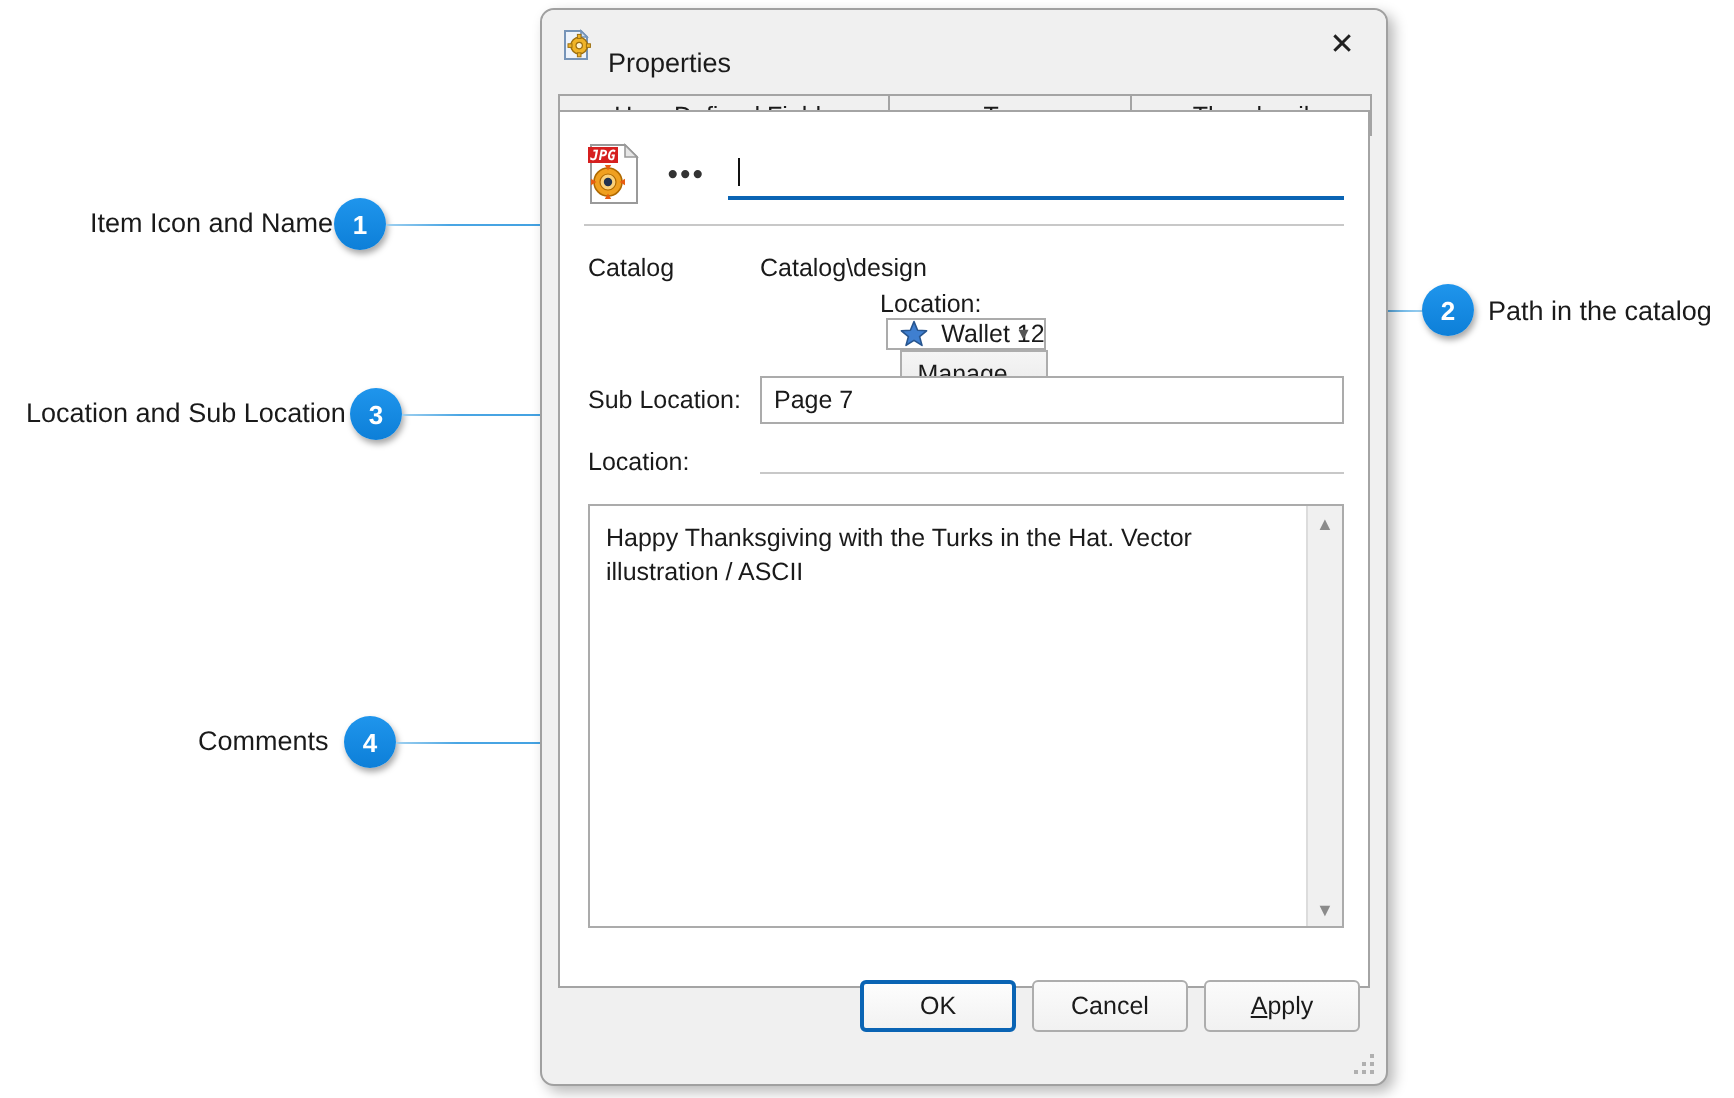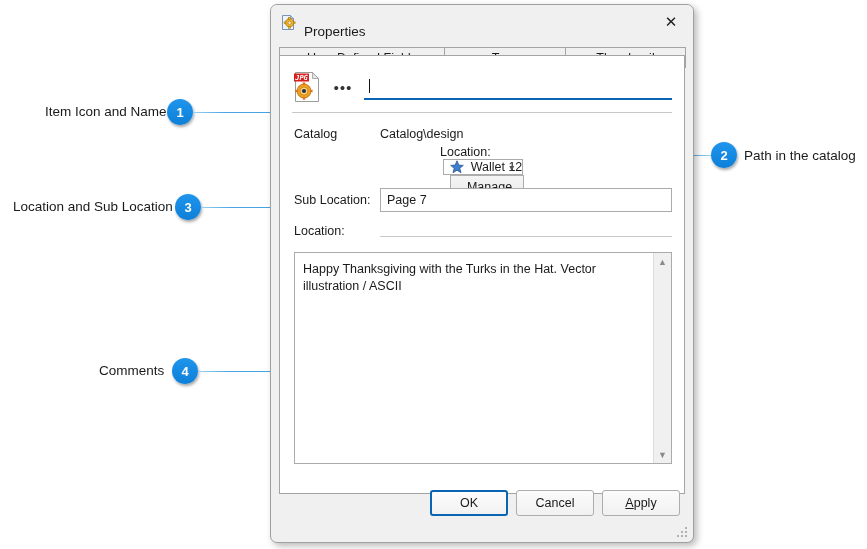--- a/index.html
+++ b/index.html
@@ -256,21 +256,21 @@
   }
   .btn {
     border: 1px solid #adadad;
     background: #f0f0f0;
     background: linear-gradient(180deg,#f5f5f5 0%,#e9e9e9 100%);
     font-size: 12.5px;
     color: #1a1a1a;
     height: 24px;
     display: flex;
     align-items: center;
-    justify-content: flex-end;
+    justify-content: center;
     box-sizing: border-box;
     cursor: default;
   }
   .btn-manage { width: 74px; margin-left: 7px; flex: 0 0 auto; }
   .textinput {
     flex: 1 1 auto;
     height: 24px;
     border: 1px solid #ababab;
     background: #ffffff;
     display: flex;

